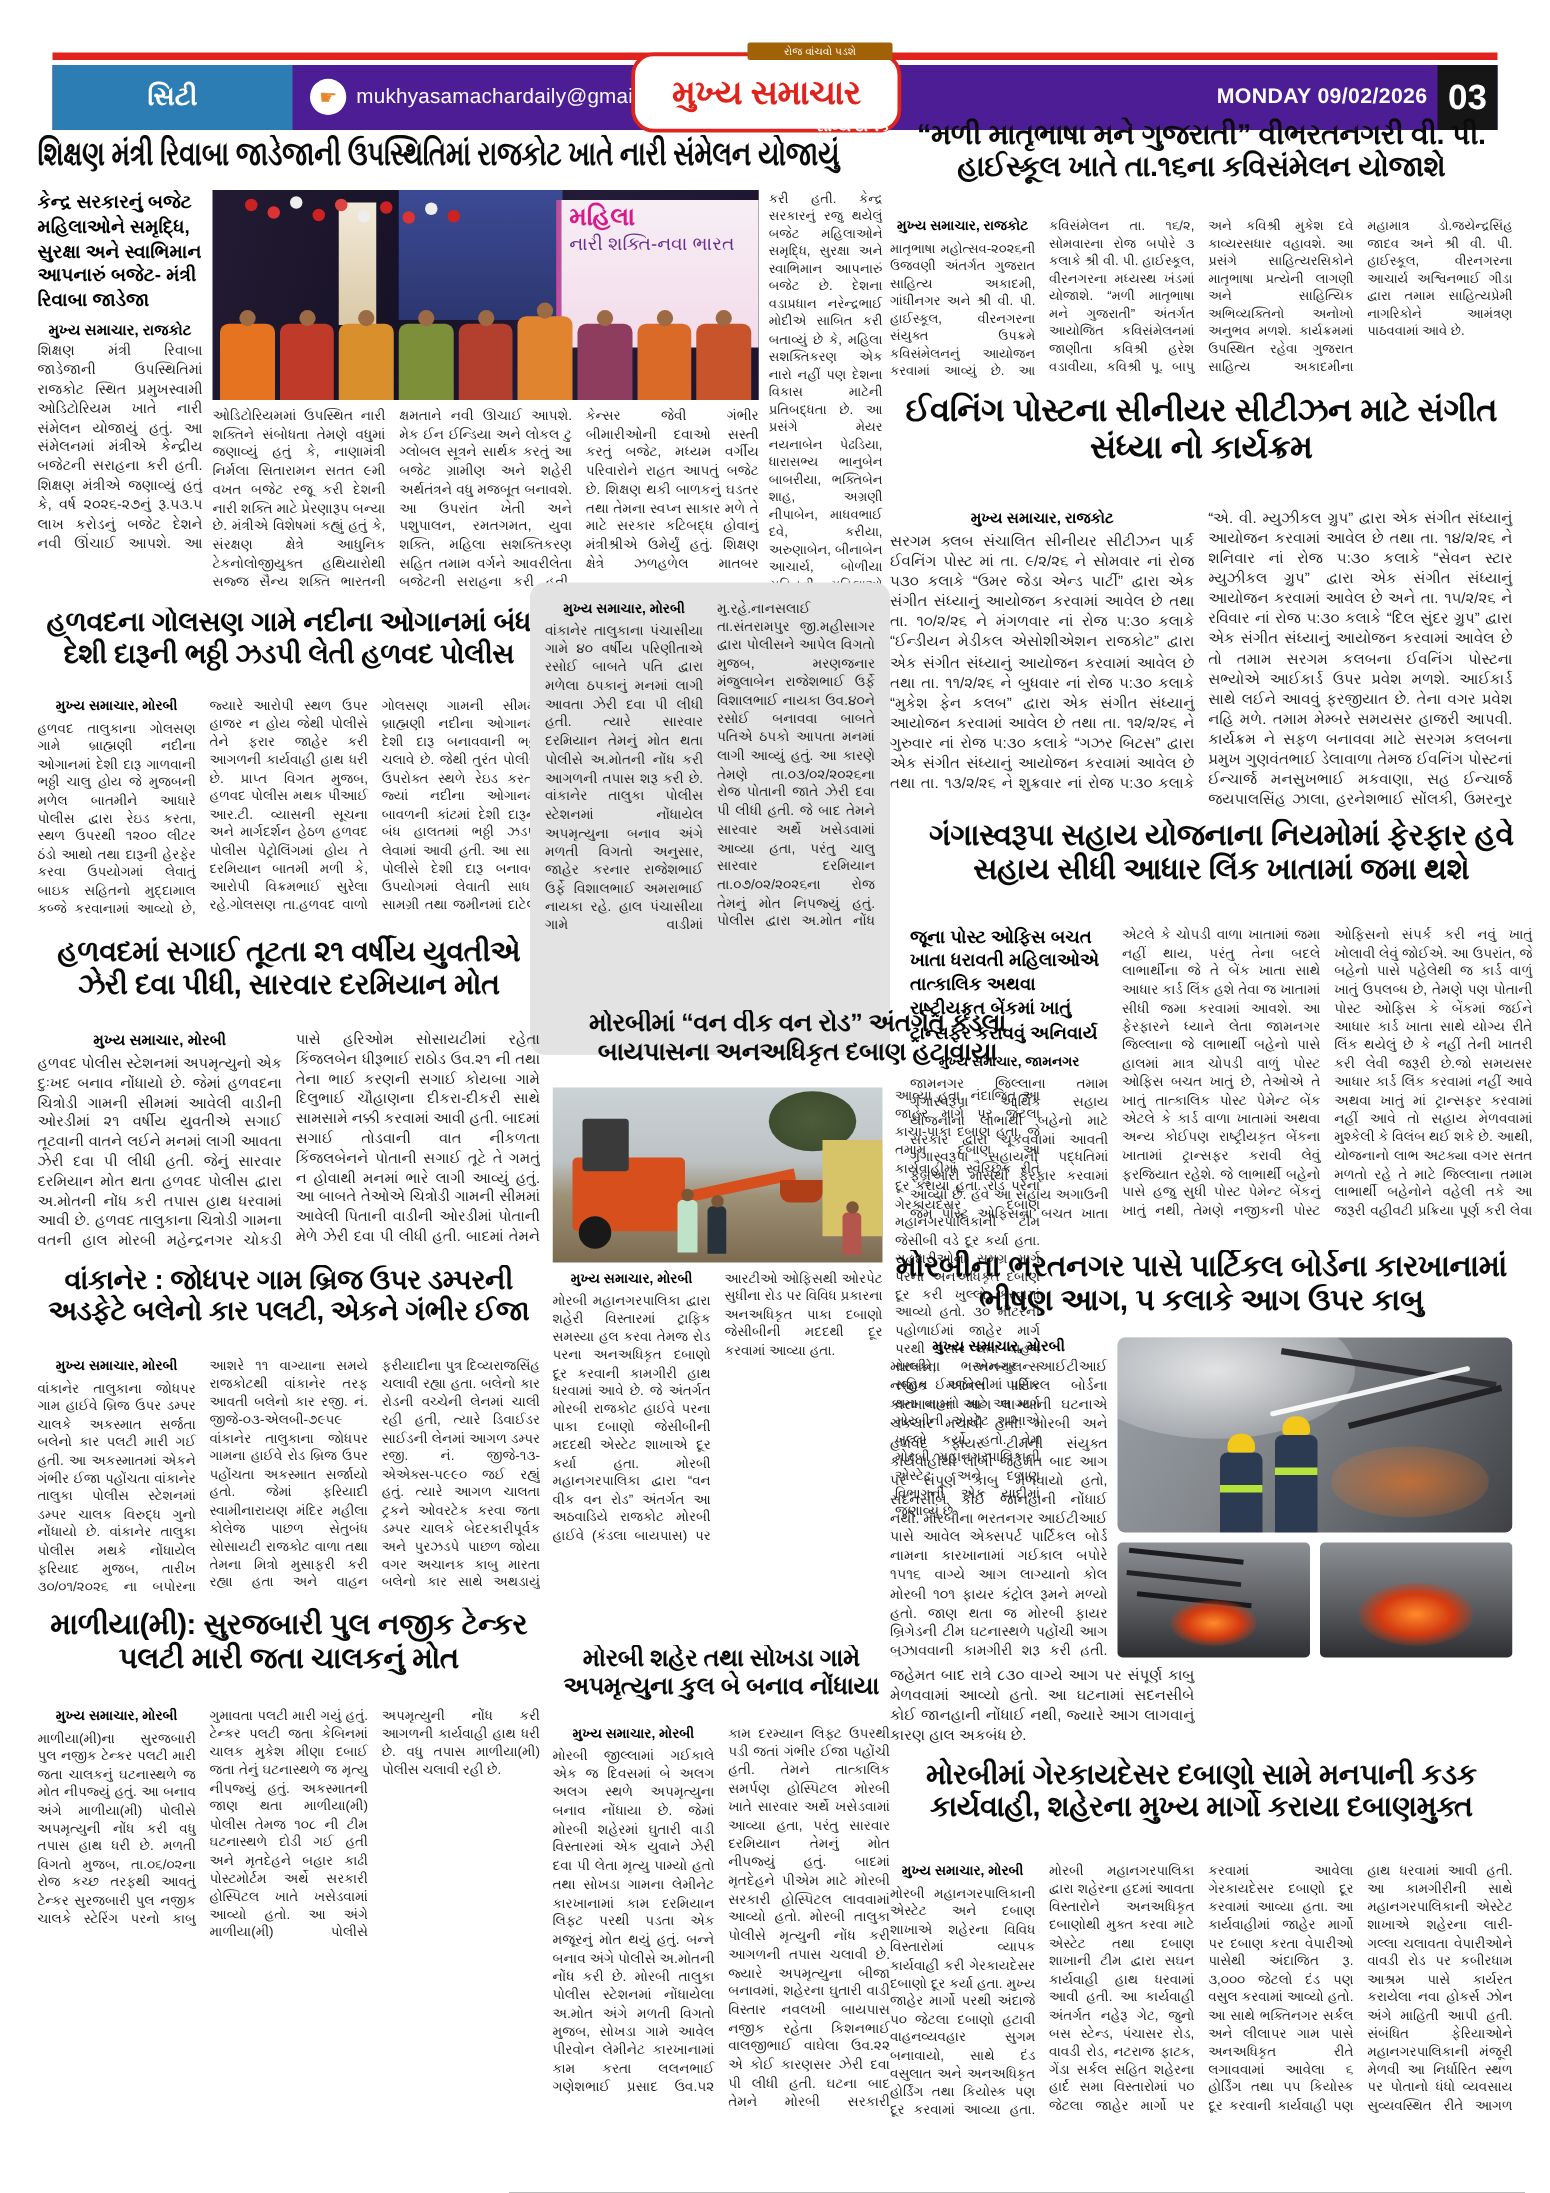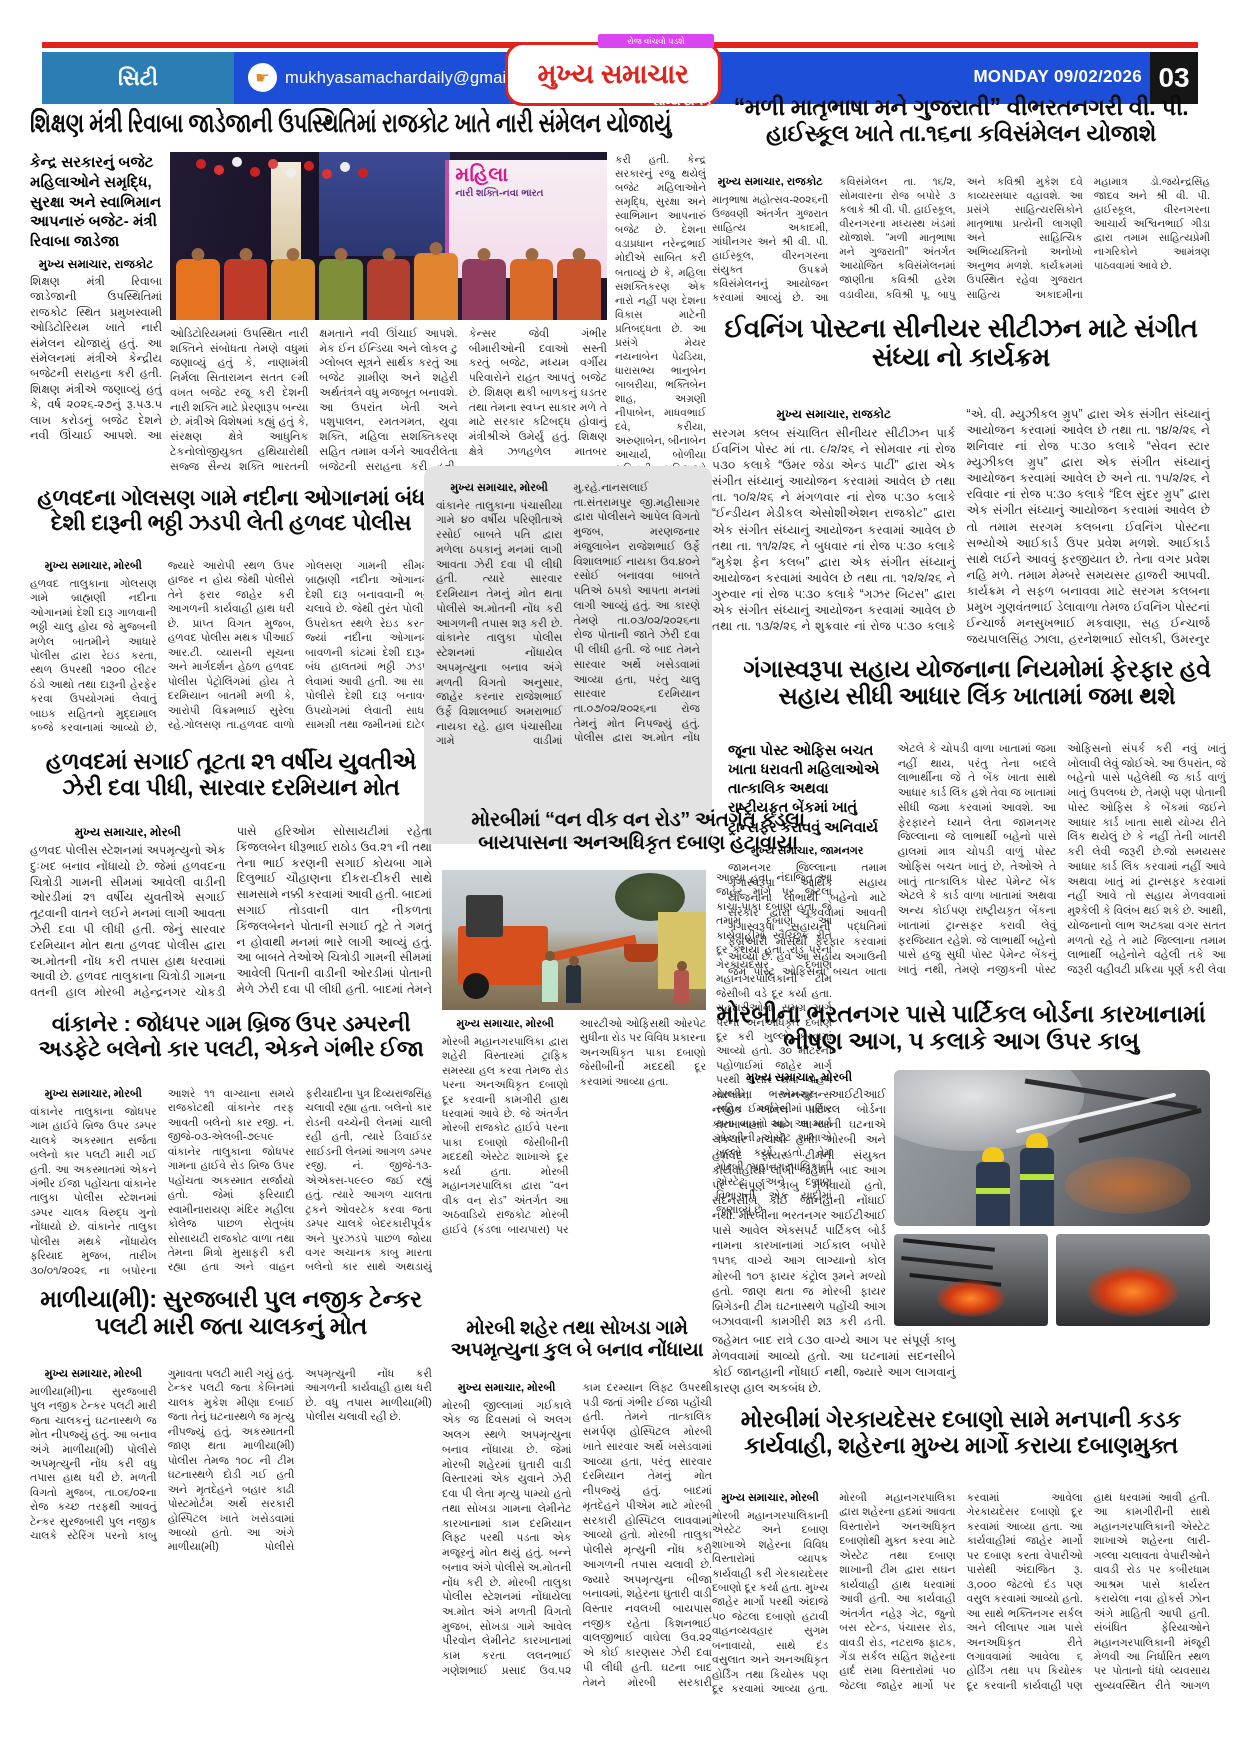--- a/index.html
+++ b/index.html
@@ -1,54 +1,54 @@
 <!DOCTYPE html>
 <html><head>
 <meta charset="utf-8">
 <style>
   html,body{margin:0;padding:0;background:#888;}
   #page{position:relative;width:1240px;height:1754px;background:#fff;margin:0 auto;
         font-family:"Liberation Sans","DejaVu Sans",sans-serif;color:#1c1c1c;}
   .abs{position:absolute;}
   
   .strip{background:#e0231c;}
-  .bar{background:#1d4ed8;}
+  .bar{background:#4c1d95;}
   .cityseg{position:absolute;left:0;top:0;width:192px;height:52px;background:#2b7db3;
            display:flex;align-items:center;justify-content:center;color:#fff;font-weight:700;font-size:21px;}
   .emailwrap{position:absolute;left:206px;top:11px;display:flex;align-items:center;gap:8px;color:#fff;}
   .email-ic{width:29px;height:29px;border-radius:50%;background:#fff;display:flex;align-items:center;
             justify-content:center;color:#e8872a;font-size:16px;font-weight:700;}
   .emailtx{font-size:16.5px;font-weight:500;letter-spacing:.2px;}
   .datebx{position:absolute;right:56px;top:15px;color:#fff;font-weight:700;font-size:17px;letter-spacing:.3px;}
   .pagebox{position:absolute;right:0;top:0;width:48px;height:52px;background:#161616;color:#fff;
            display:flex;align-items:center;justify-content:center;font-weight:800;font-size:28px;}
   .logo{background:#fff;border:3px solid #e0231c;border-radius:18px;display:flex;align-items:center;
         justify-content:center;color:#e0231c;font-weight:800;font-size:27px;letter-spacing:-.5px;z-index:4;}
-  .logochip{background:#d946ef;color:#fff;font-size:8.5px;display:flex;align-items:center;justify-content:center;
+  .logochip{background:#a16207;color:#fff;font-size:8.5px;display:flex;align-items:center;justify-content:center;
             z-index:5;border-radius:2px;}
   .sandhya{color:#fff;font-weight:700;font-size:12.5px;text-align:right;z-index:5;}
   
   .art{position:absolute;overflow:hidden;}
   .hl{font-weight:800;text-align:center;color:#0b0b0b;line-height:1.13;letter-spacing:-.4px;overflow:hidden;}
   .hl1{white-space:nowrap;transform:scaleX(.78);transform-origin:left center;width:128%;text-align:left;}
   .byline{font-weight:700;text-align:center;font-size:12px;margin:0 0 3px 0;color:#000;}
   .body{ text-align:justify;color:#222;line-height:1.34;column-fill:auto;overflow:hidden;}
   .cols2{column-count:2;column-gap:11px;}
   .cols3{column-count:3;column-gap:11px;}
   .cols4{column-count:4;column-gap:11px;}
   .lead{font-weight:700;color:#000;line-height:1.32;text-align:left;margin-bottom:6px;}
   .graypanel{background:#e3e3e3;border-radius:12px;}
   
   .photo1{position:relative;background:linear-gradient(105deg,#221b33 0%,#171126 40%,#241b38 62%,#1d1530 100%);overflow:hidden;}
   .p1-curtain{position:absolute;left:34%;top:0;width:30%;height:62%;background:linear-gradient(180deg,#3c4a94,#2c3770);}
   .p1-door{position:absolute;left:23%;top:6%;width:7%;height:58%;background:linear-gradient(#f2e9d9,#d9c9a6);}
   .p1-banner{position:absolute;right:0;top:5%;width:37%;height:70%;background:linear-gradient(180deg,#f7eef4,#f3dcea);
              border-left:4px solid #c44da0;padding:4px 6px;box-sizing:border-box;}
   .p1-bt1{color:#d81b8c;font-weight:700;font-size:20px;line-height:1;}
-  .p1-bt2{color:#6a2e8f;font-weight:700;font-size:10px;margin-top:3px;}
+  .p1-bt2{color:#6a2e8f;font-weight:400;font-size:15px;margin-top:3px;}
   .p1-garland{position:absolute;left:6%;top:4%;width:10px;height:10px;border-radius:50%;background:#c22;
     box-shadow:18px 6px 0 #d33,36px -2px 0 #eee,54px 8px 0 #c22,72px 0 0 #d44,90px 9px 0 #eee,108px 2px 0 #c22,126px 10px 0 #d33,144px 3px 0 #eee,162px 9px 0 #c22;}
   .p1-people{position:absolute;left:0;bottom:0;width:100%;height:44%;display:flex;align-items:flex-end;padding:0 4px;box-sizing:border-box;}
   .person{flex:1;margin:0 2px;height:82%;border-radius:7px 7px 0 0;position:relative;}
   .person::before{content:'';position:absolute;top:-11px;left:50%;transform:translateX(-50%);
                   width:13px;height:13px;border-radius:50%;background:#9c6a44;}
   .person:nth-child(1){background:#e5731f;}.person:nth-child(2){background:#c03a2a;}
   .person:nth-child(3){background:#d98f2b;}.person:nth-child(4){background:#7e8f3a;}
   .person:nth-child(5){background:#b3402f;}.person:nth-child(6){background:#e08430;height:90%;}
   .person:nth-child(7){background:#8e3d5e;}.person:nth-child(8){background:#d96a28;}

